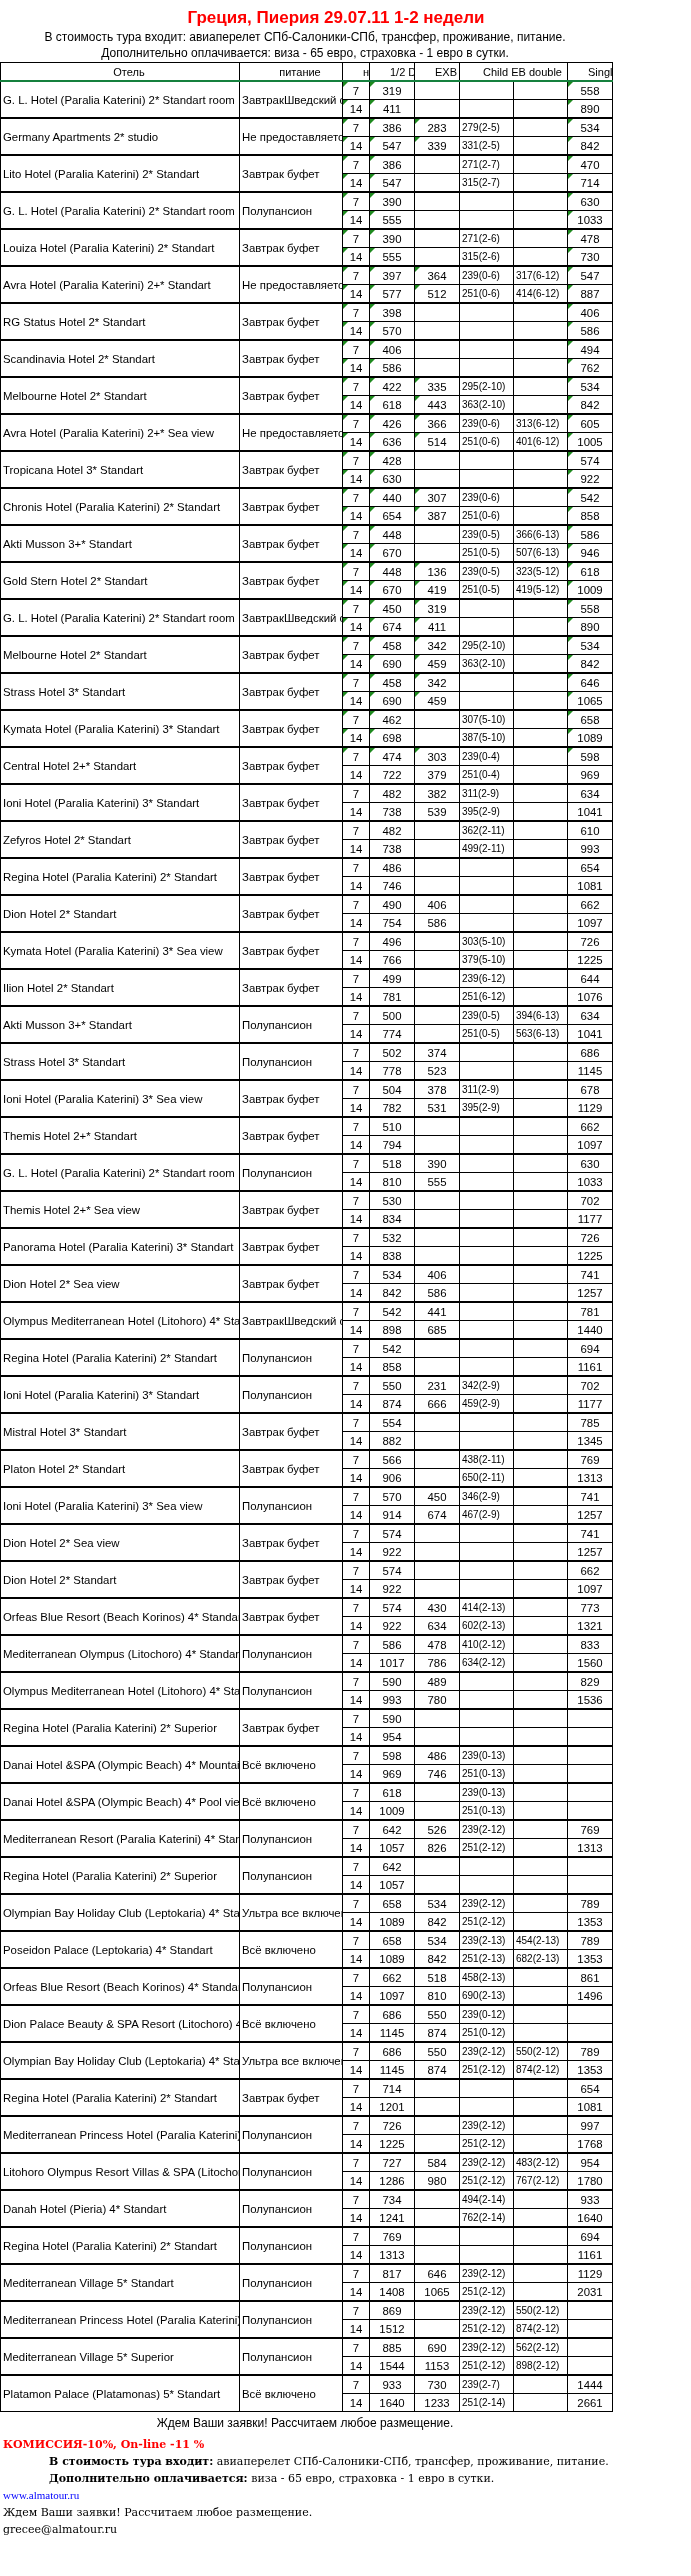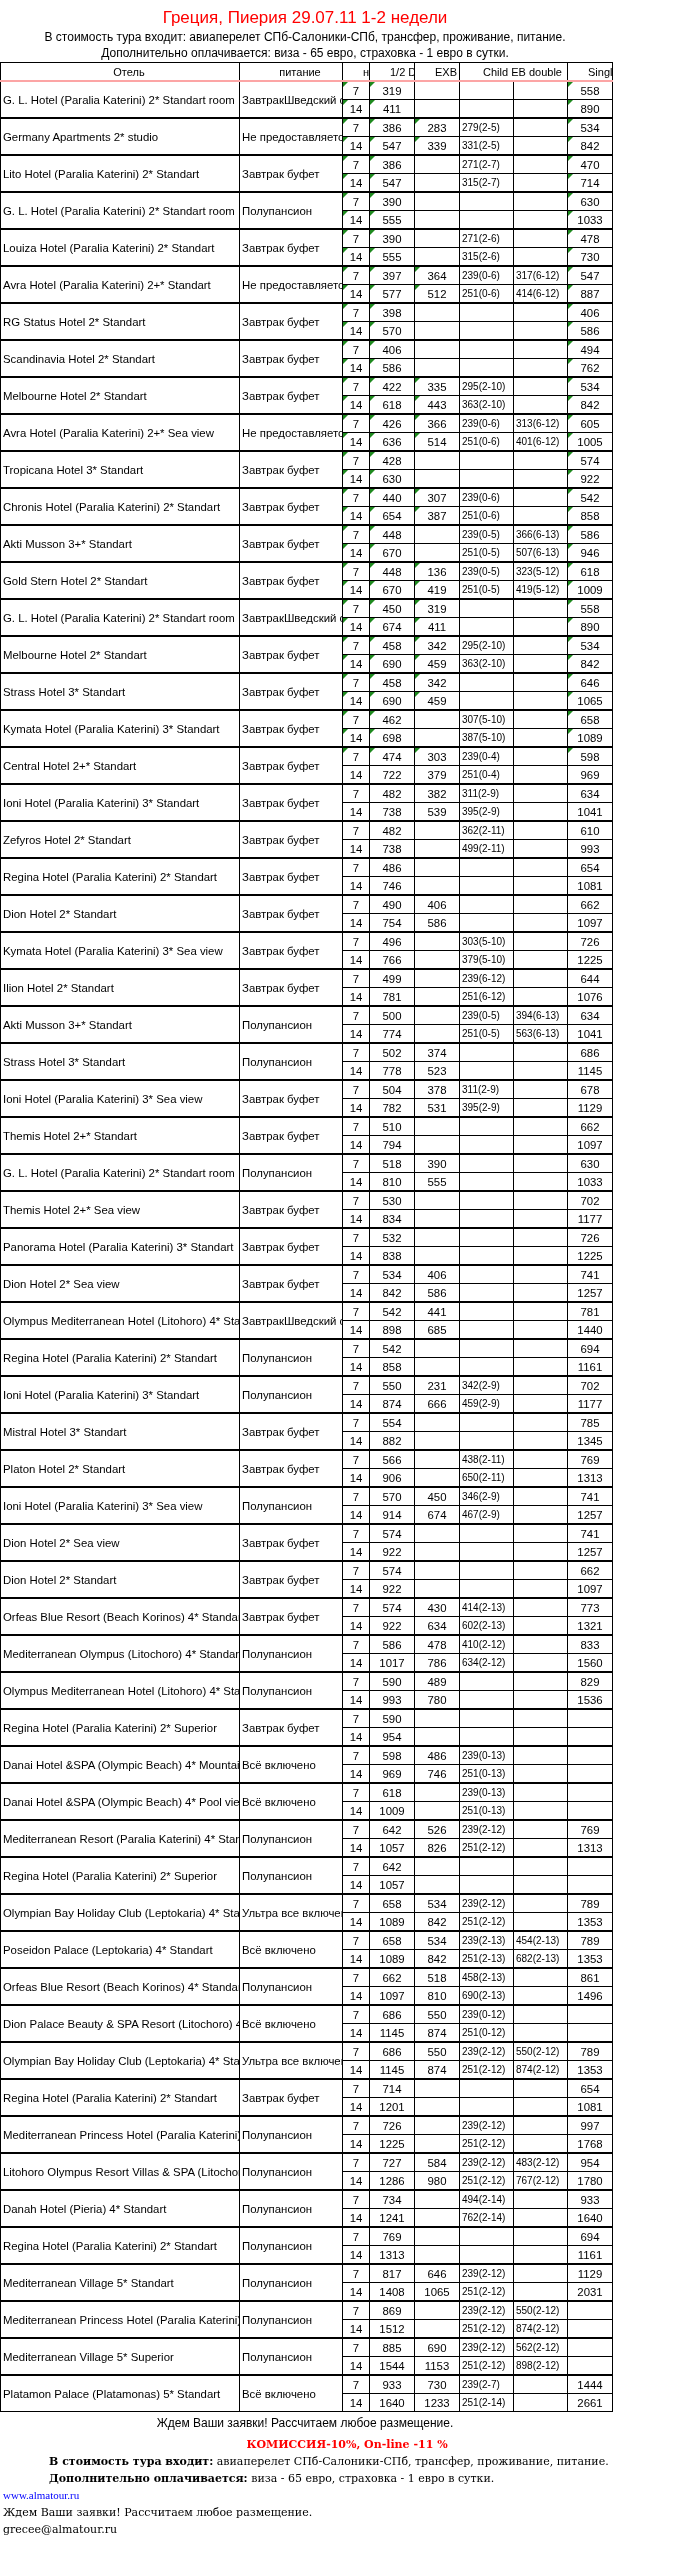--- a/index.html
+++ b/index.html
@@ -1,31 +1,31 @@
 <!DOCTYPE html>
 <html><head>
 <meta charset="utf-8">
 <style>
   html, body { margin:0; padding:0; background:#ffffff; }
   body { width:691px; font-family:"Liberation Sans", sans-serif; color:#000; }
-  .title { width:610px; text-align:center; color:#ff0000; font-weight:normal; font-size:17px; padding-top:7px; height:22px; line-height:22px; }
+  .title { width:610px; text-align:center; color:#ff0000; font-weight:bold; font-size:17px; padding-top:7px; height:22px; line-height:22px;padding-left:31px; }
   .sub { width:610px; text-align:center; font-size:12px; height:16px; line-height:16px; }
   table.price { border-collapse:collapse; width:610px; table-layout:fixed; font-size:11.4px; margin-top:1px; }
   table.price td, table.price th { border:1px solid #000; padding:0 2px; height:17px; line-height:14px; overflow:hidden; white-space:nowrap; position:relative; }
   table.price th { font-weight:normal; text-align:center; font-size:11px; }
-  table.price thead tr th { border-bottom:2px solid #fca5a5;padding-left:20px; }
+  table.price thead tr th { border-bottom:2px solid #15803d;padding-left:20px; }
   td.hotel { white-space:normal; text-align:left; padding-left:3px; font-size:11.4px; }
   td.meal { white-space:normal; text-align:left; padding-left:2px; }
   td.num { text-align:center; }
   td.child { text-align:left; font-size:10px; padding-left:2px; }
   tr.first td { border-top:2px solid #000; }
   td.mk::before { content:""; position:absolute; left:0; top:0; width:0; height:0; border-top:5px solid #1e8a1e; border-right:5px solid transparent; }
   .footer-block { width:610px; text-align:center; font-size:12px; line-height:18px; margin-top:2px; }
   .notes { font-family:"DejaVu Serif", serif; font-size:11px; line-height:17px; padding-left:3px; margin-top:4px; }
-  .notes .red { color:#ff0000; font-weight:bold;text-align:center; }
+  .notes .red { color:#ff0000; font-weight:bold; }
   .notes b { font-weight:bold;margin-left:46px; }
   .notes .link { color:#0000ff; font-family:Liberation Serif, serif; }
 </style>
 </head>
 <body>
 
 <div class="title">Греция, Пиерия 29.07.11 1-2 недели</div>
 <div class="sub">В стоимость тура входит: авиаперелет СПб-Салоники-СПб, трансфер, проживание, питание.</div>
 <div class="sub">Дополнительно оплачивается: виза - 65 евро, страховка - 1 евро в сутки.</div>
 

